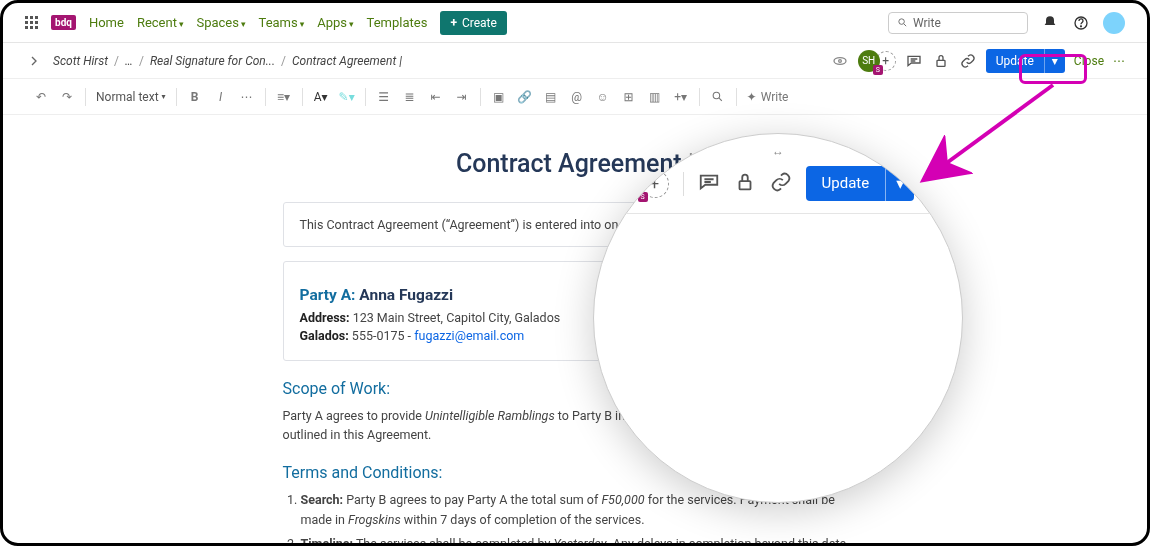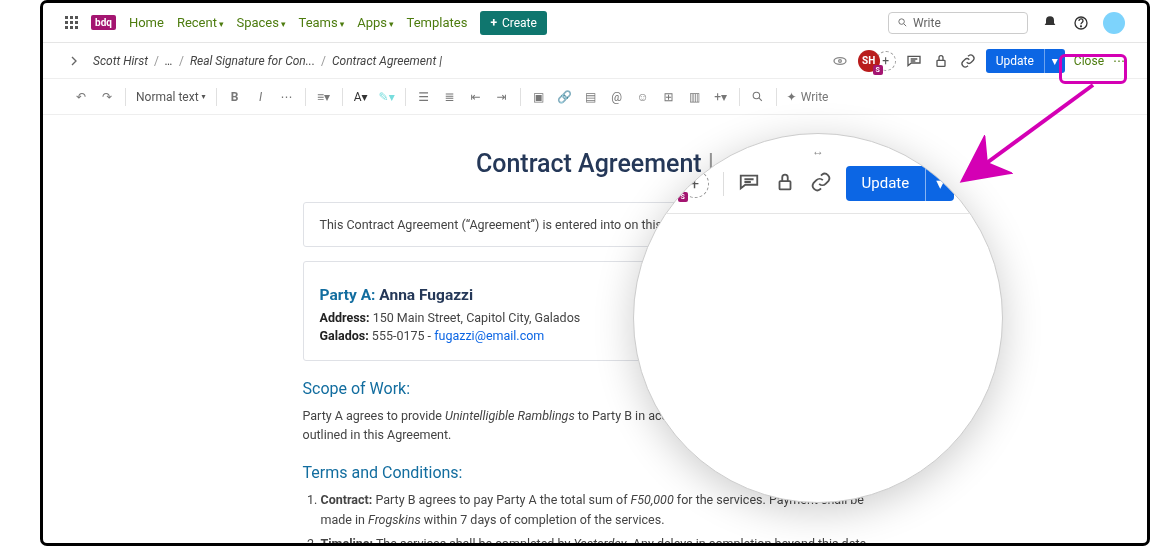--- a/index.html
+++ b/index.html
@@ -1,36 +1,36 @@
 <!DOCTYPE html>
 <html><head>
 <meta charset="utf-8">
 <style>
 *{box-sizing:border-box;margin:0;padding:0;font-family:-apple-system,BlinkMacSystemFont,"Segoe UI",Roboto,sans-serif;}
 body{background:#fff;width:1150px;height:546px;overflow:hidden;position:relative;}
-.frame{position:absolute;top:0;left:0;right:0;bottom:0;border:3px solid #000;border-radius:7px;overflow:hidden;background:#fff;margin-left:40px;}
+.frame{position:absolute;top:0;left:0;right:0;bottom:0;border:3px solid #000;border-radius:18px;overflow:hidden;background:#fff;}
 .topnav{height:40px;display:flex;align-items:center;padding:0 22px;gap:13px;border-bottom:1px solid #e5e5e5;font-size:13px;color:#333;}
 .apps-icon{display:grid;grid-template-columns:repeat(3,3px);gap:2px;}
 .apps-icon span{width:3px;height:3px;background:#555;}
 .bdq{background:#a41571;color:#fff;font-weight:700;font-size:10px;padding:2px 4px;border-radius:2px;}
 .nav-item{cursor:pointer;color:#4d7c0f;}
 .nav-item.drop::after{content:"▾";font-size:9px;margin-left:2px;}
 .create{background:#0f766e;color:#fff;padding:5px 10px;border-radius:3px;font-size:12px;display:flex;align-items:center;gap:5px;}
 .create::before{content:"+";font-weight:700;}
 .spacer{flex:1;}
 .search{display:flex;align-items:center;border:1px solid #ccc;border-radius:4px;padding:3px 8px;width:140px;font-size:12px;color:#666;}
 .search svg{width:11px;height:11px;margin-right:5px;}
 .iconbtn{width:18px;height:18px;display:flex;align-items:center;justify-content:center;}
 .avatar{width:22px;height:22px;border-radius:50%;background:#7dd3fc;}
 .crumbbar{height:36px;display:flex;align-items:center;padding:0 22px;font-size:12px;color:#444;border-bottom:1px solid #eee;}
 .crumb{color:#444;font-style:italic;}
 .sep{margin:0 6px;color:#999;}
 .right-actions{margin-left:auto;display:flex;align-items:center;gap:9px;}
 .sh-pill{position:relative;display:flex;align-items:center;}
-.sh-av{width:22px;height:22px;border-radius:50%;background:#b91c1c;color:#fff;font-size:10px;display:flex;align-items:center;justify-content:center;font-weight:700;position:relative;}
+.sh-av{width:22px;height:22px;border-radius:50%;background:#4d7c0f;color:#fff;font-size:10px;display:flex;align-items:center;justify-content:center;font-weight:400;position:relative;}
 .sh-av::after{content:"S";position:absolute;bottom:-3px;right:-3px;width:10px;height:10px;border-radius:2px;background:#a41571;color:#fff;font-size:7px;display:flex;align-items:center;justify-content:center;}
 .plus-round{width:20px;height:20px;border-radius:50%;border:1px dashed #999;display:flex;align-items:center;justify-content:center;font-size:12px;color:#555;margin-left:-4px;}
 .actbtn{color:#444;}
 .update{background:#0c66e4;color:#fff;border-radius:3px;font-size:12px;display:flex;align-items:stretch;overflow:hidden;}
 .update span{padding:5px 10px;}
 .update .chev{border-left:1px solid rgba(255,255,255,.4);padding:5px 7px;display:flex;align-items:center;}
 .hl-box{position:absolute;border:3px solid #d400b4;border-radius:6px;pointer-events:none;}
 .toolbar{height:36px;display:flex;align-items:center;padding:0 30px;gap:10px;border-bottom:1px solid #eee;font-size:12px;color:#666;}
 .tbtn{width:16px;height:16px;display:flex;align-items:center;justify-content:center;color:#777;}
 .tsel{border:none;font-size:12px;color:#555;display:flex;align-items:center;gap:3px;}
@@ -211,28 +211,28 @@
   <div class="divv"></div>
   <div class="tbtn" style="width:auto;gap:4px;">✦ <span>Write</span></div>
 </div>
 
 <div class="content">
   <div class="ctitle">Contract Agreement</div>
   <div class="doc-col">
     <div class="box intro">This Contract Agreement (“Agreement”) is entered into on this day, 27/08/2024, between:</div>
     <div class="box">
       <div class="partyA"><span>Party A:</span> <span class="nm">Anna Fugazzi</span></div>
-      <div class="fld"><b>Address:</b> <span>150 Main Street, Capitol City, Galados</span></div>
+      <div class="fld"><b>Address:</b> <span>123 Main Street, Capitol City, Galados</span></div>
       <div class="fld"><b>Galados:</b> <span>555-0175  -</span> <span class="link">fugazzi@email.com</span></div>
     </div>
     <div class="h3">Scope of Work:</div>
     <div class="para"><span>Party A agrees to provide </span><span class="em">Unintelligible Ramblings</span><span> to Party B in accordance with the terms and conditions outlined in this Agreement.</span></div>
     <div class="h3">Terms and Conditions:</div>
     <ol class="ol">
-      <li><b>Contract:</b><span> Party B agrees to pay Party A the total sum of </span><span class="em">F50,000</span><span> for the services. Payment shall be made in </span><span class="em">Frogskins</span><span> within 7 days of completion of the services.</span></li>
+      <li><b>Search:</b><span> Party B agrees to pay Party A the total sum of </span><span class="em">F50,000</span><span> for the services. Payment shall be made in </span><span class="em">Frogskins</span><span> within 7 days of completion of the services.</span></li>
       <li><b>Timeline:</b><span> The services shall be completed by </span><span class="em">Yesterday</span><span>. Any delays in completion beyond this date shall be communicated and agreed upon by both parties.</span></li>
 
     </ol>
   </div>
 </div>
 
 <div class="mag">
   <div class="mag-top">↔</div>
   <div class="mag-inner">
     <div class="sh-pill">

